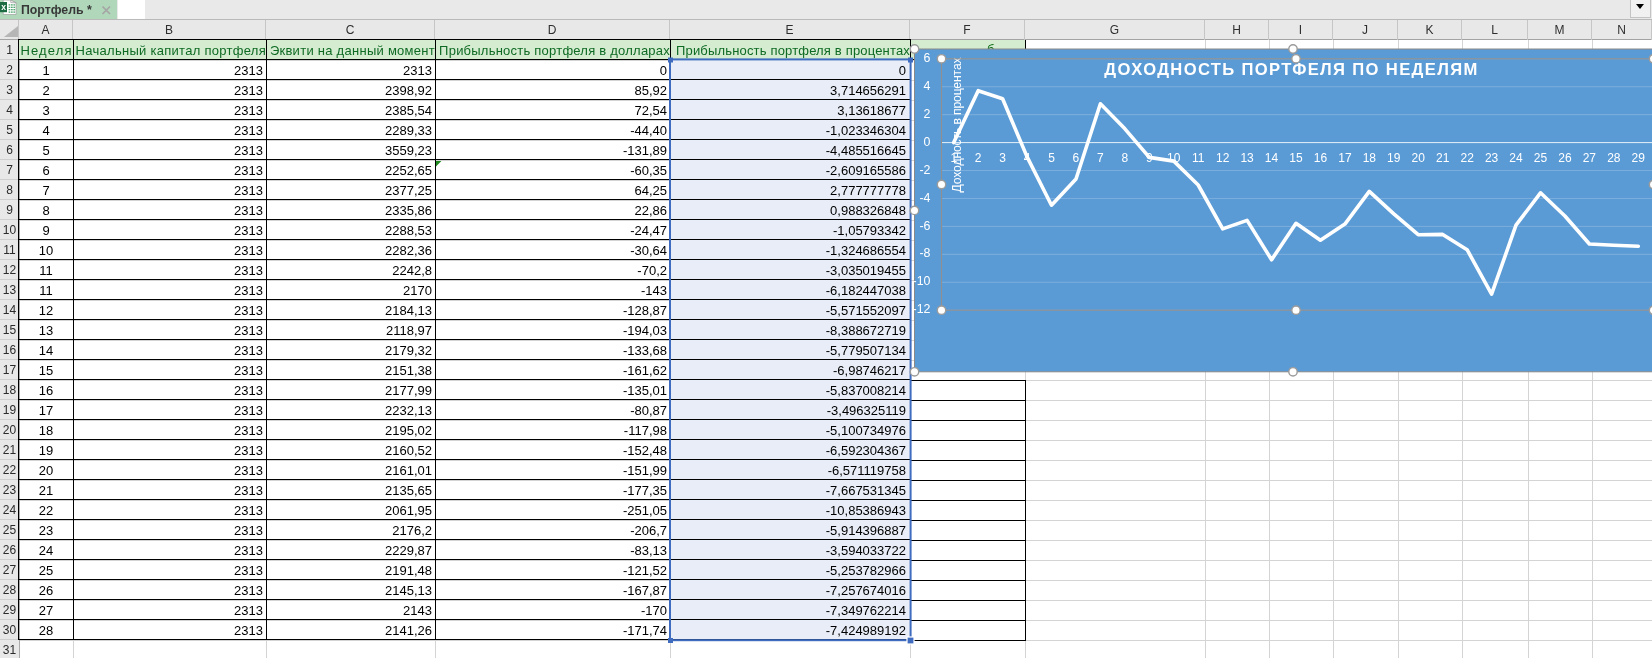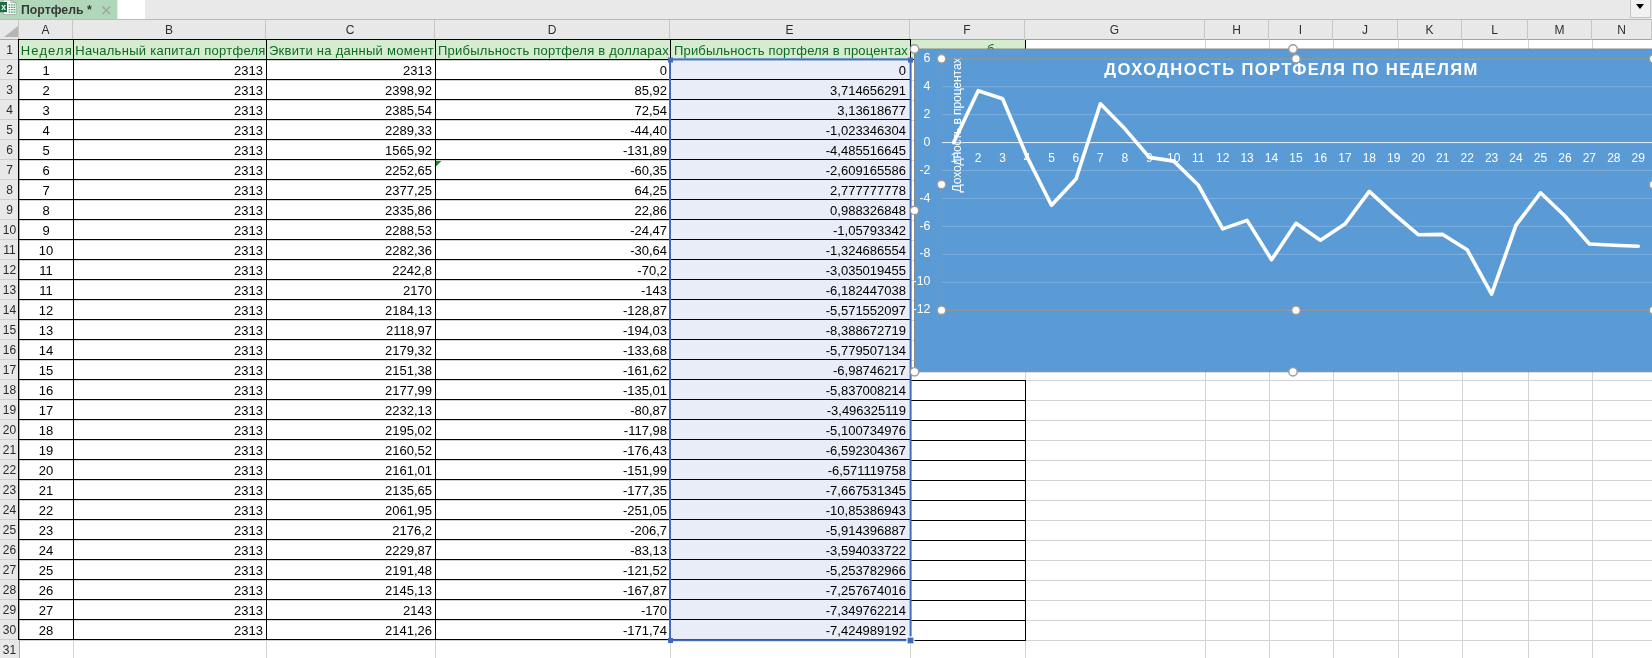--- a/index.html
+++ b/index.html
@@ -7,21 +7,21 @@
 .rownum{position:absolute;left:0;width:19px;text-align:center;
  font-size:12px;color:#2b2b2b;line-height:20px;border-bottom:1px solid #cfcfcf;box-sizing:border-box;height:20px;background:#e8e8e8;}
 .colhdr{position:absolute;top:0;height:20px;text-align:center;font-size:12px;color:#2e2e2e;
  line-height:20px;border-right:1px solid #c6c6c6;box-sizing:border-box;}
 table.sheet{position:absolute;left:18px;top:39px;border-collapse:collapse;table-layout:fixed;}
 table.sheet td{border:1px solid #000;height:20px;padding:3px 0 0 0;box-sizing:border-box;
  font-size:13px;color:#000;white-space:nowrap;overflow:hidden;line-height:16px;}
 table.sheet td.n{text-align:center;}
 table.sheet td.r{text-align:right;padding-right:3px;}
 table.sheet td.e{text-align:right;padding-right:4px;background:#e8edf7;}
-table.sheet tr.h td{background:#d5ecd1;color:#0e6a23;text-align:center;padding-left:1px;font-size:13px;}
+table.sheet tr.h td{background:#d5ecd1;color:#0e6a23;text-align:right;padding-left:1px;font-size:13px;}
 </style></head><body>
 <svg class="abs" style="left:0;top:40px" width="1652" height="618">
     <line x1="19.5" y1="0" x2="19.5" y2="618" stroke="#d4d4d4"></line>
     <line x1="73.5" y1="0" x2="73.5" y2="618" stroke="#d4d4d4"></line>
     <line x1="266.5" y1="0" x2="266.5" y2="618" stroke="#d4d4d4"></line>
     <line x1="435.5" y1="0" x2="435.5" y2="618" stroke="#d4d4d4"></line>
     <line x1="670.5" y1="0" x2="670.5" y2="618" stroke="#d4d4d4"></line>
     <line x1="910.5" y1="0" x2="910.5" y2="618" stroke="#d4d4d4"></line>
     <line x1="1025.5" y1="0" x2="1025.5" y2="618" stroke="#d4d4d4"></line>
     <line x1="1205.5" y1="0" x2="1205.5" y2="618" stroke="#d4d4d4"></line>
@@ -145,21 +145,21 @@
 <table class="sheet">
     <colgroup>
       <col style="width:55px">
       <col style="width:193px">
       <col style="width:169px">
       <col style="width:235px">
       <col style="width:240px">
     </colgroup>
 <tbody>
       <tr class="h">
-        <td style="letter-spacing:1.15px;text-align:right">Неделя</td>
+        <td style="letter-spacing:1.15px;text-align:center">Неделя</td>
         <td style="letter-spacing:0.28px">Начальный капитал портфеля</td>
         <td style="letter-spacing:0.27px">Эквити на данный момент</td>
         <td style="letter-spacing:0.23px">Прибыльность портфеля в долларах</td>
         <td style="letter-spacing:0.17px">Прибыльность портфеля в процентах</td>
       </tr>
 <tr>
         <td class="n">1</td>
         <td class="r">2313</td>
         <td class="r">2313</td>
         <td class="r">0</td>
@@ -182,21 +182,21 @@
 <tr>
         <td class="n">4</td>
         <td class="r">2313</td>
         <td class="r">2289,33</td>
         <td class="r">-44,40</td>
         <td class="e">-1,023346304</td>
       </tr>
 <tr>
         <td class="n">5</td>
         <td class="r">2313</td>
-        <td class="r">1565,92</td>
+        <td class="r">3559,23</td>
         <td class="r">-131,89</td>
         <td class="e">-4,485516645</td>
       </tr>
 <tr>
         <td class="n">6</td>
         <td class="r">2313</td>
         <td class="r">2252,65</td>
         <td class="r">-60,35</td>
         <td class="e">-2,609165586</td>
       </tr>
@@ -288,21 +288,21 @@
         <td class="n">18</td>
         <td class="r">2313</td>
         <td class="r">2195,02</td>
         <td class="r">-117,98</td>
         <td class="e">-5,100734976</td>
       </tr>
 <tr>
         <td class="n">19</td>
         <td class="r">2313</td>
         <td class="r">2160,52</td>
-        <td class="r">-176,43</td>
+        <td class="r">-152,48</td>
         <td class="e">-6,592304367</td>
       </tr>
 <tr>
         <td class="n">20</td>
         <td class="r">2313</td>
         <td class="r">2161,01</td>
         <td class="r">-151,99</td>
         <td class="e">-6,571119758</td>
       </tr>
 <tr>

